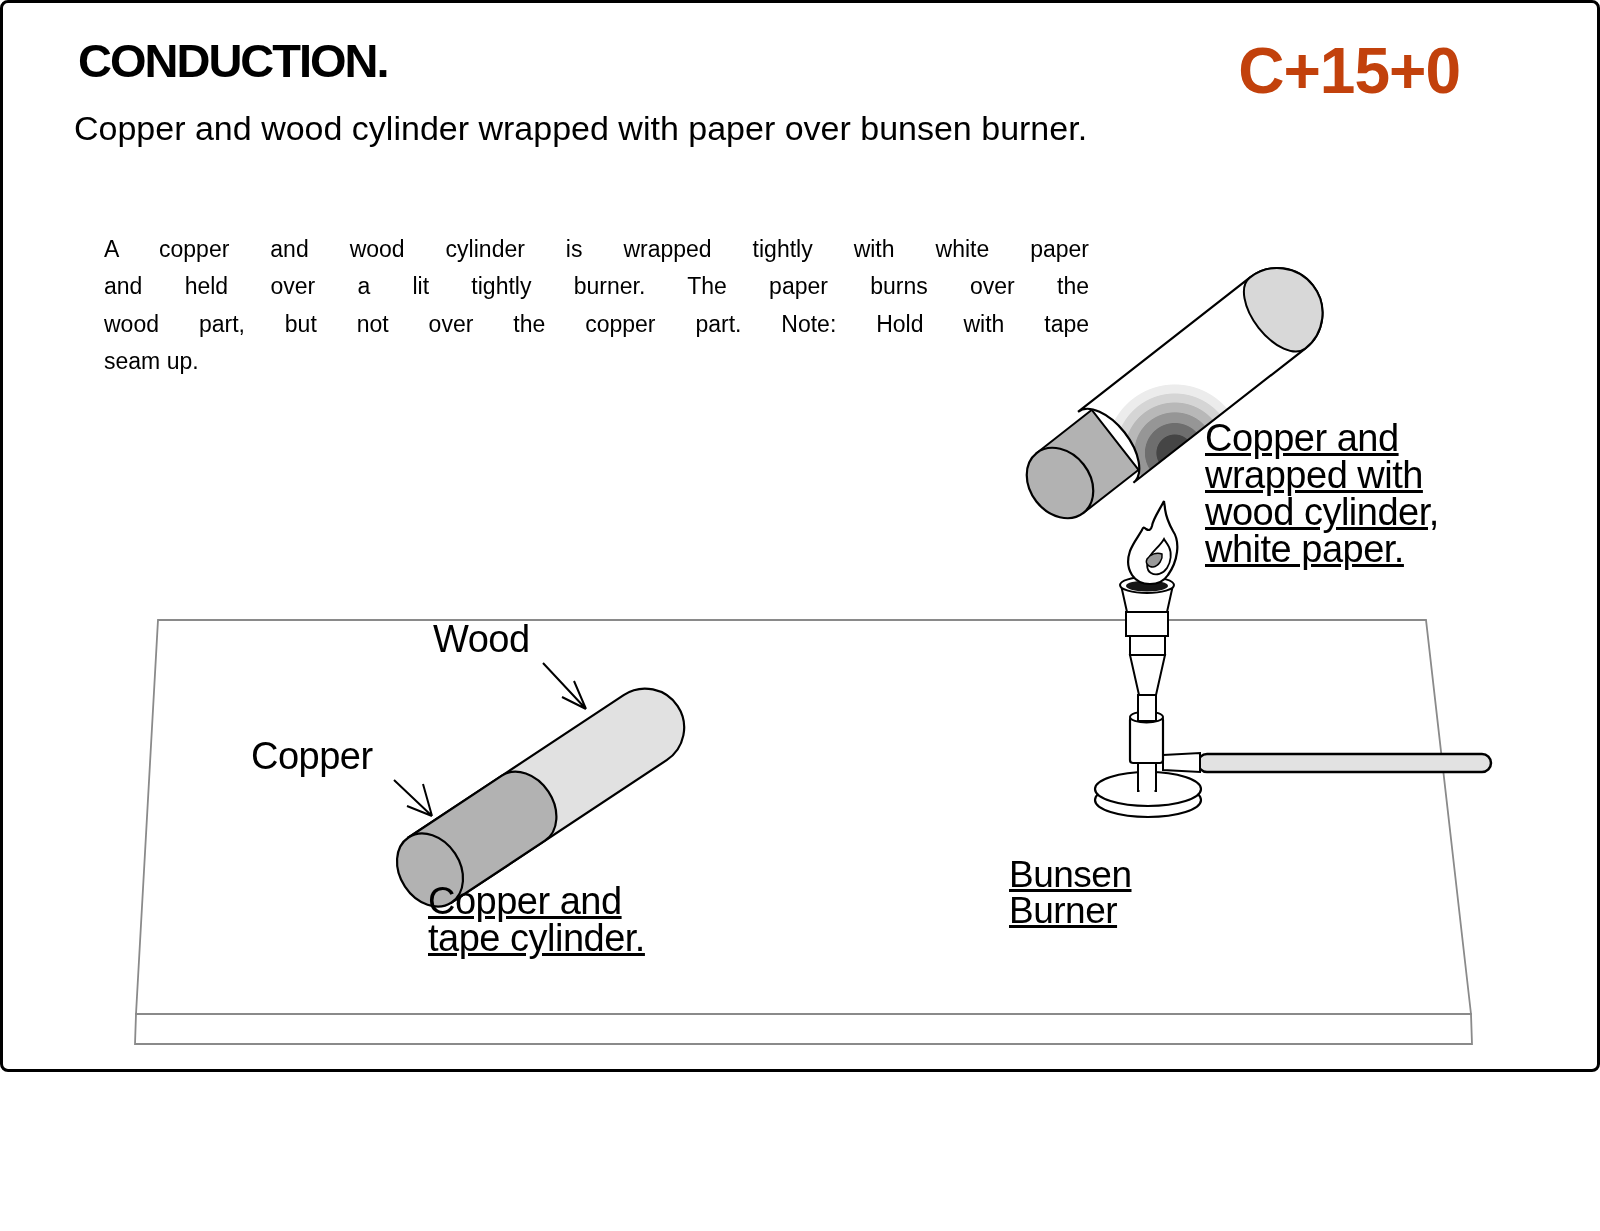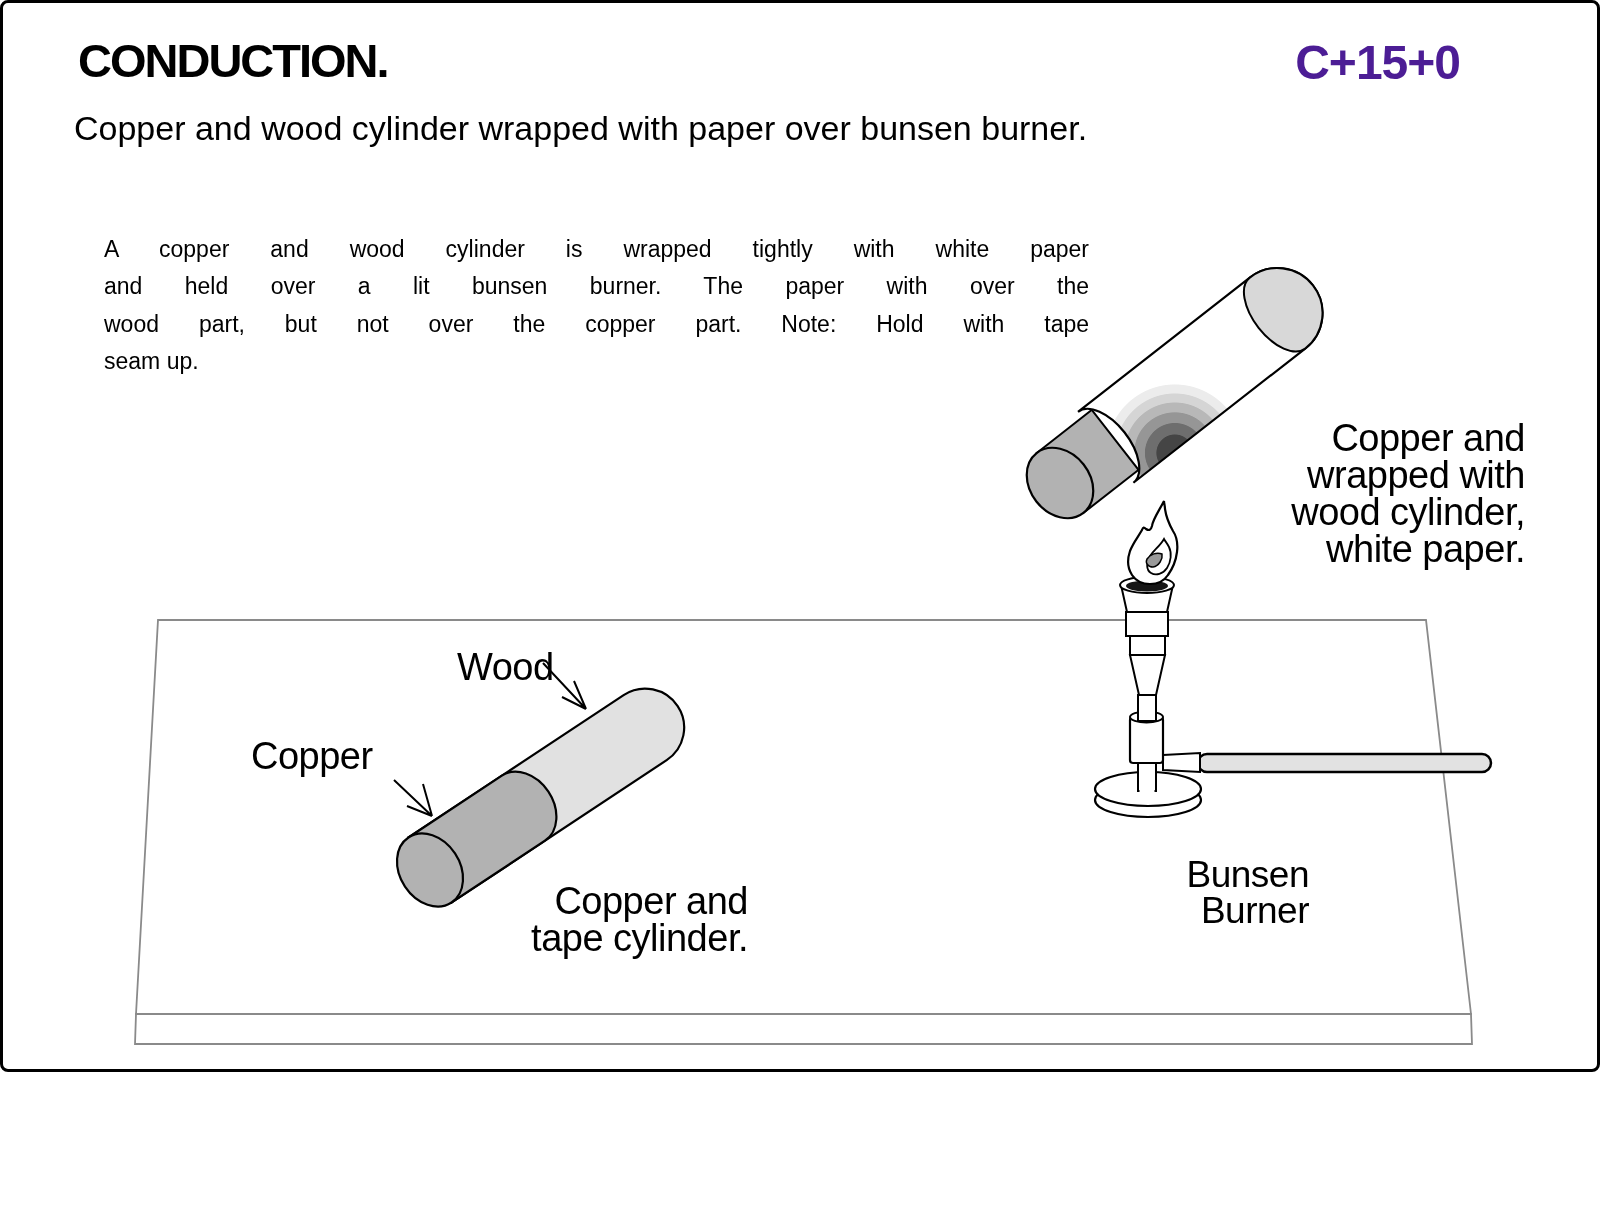--- a/index.html
+++ b/index.html
@@ -1,45 +1,45 @@
 <!DOCTYPE html>
 <html><head>
 <meta charset="utf-8">
 <style>
   html,body{margin:0;padding:0;background:#fff;}
   body{width:1600px;height:1231px;position:relative;font-family:"Liberation Sans","DejaVu Sans",sans-serif;}
   .page{position:absolute;inset:0;width:1600px;height:1072px;box-sizing:border-box;
         border:3px solid #000;border-radius:8px;background:#fff;overflow:hidden;}
   .diagram-svg{position:absolute;left:0;top:0;width:1600px;height:1231px;}
   .title{position:absolute;left:75px;top:34px;font-size:47px;font-weight:bold;letter-spacing:-2px;color:#000;line-height:1;white-space:nowrap;}
-  .code{position:absolute;right:137px;top:36px;font-size:48px;font-weight:bold;letter-spacing:-1px;color:#4c1d95;line-height:1;white-space:nowrap;}
+  .code{position:absolute;right:137px;top:36px;font-size:64px;font-weight:bold;letter-spacing:-1px;color:#c2410c;line-height:1;white-space:nowrap;}
   .subtitle{position:absolute;left:71px;top:108px;font-size:34px;color:#000;line-height:1;white-space:nowrap;}
   .desc{position:absolute;left:101px;top:228px;width:985px;font-size:23px;line-height:37.3px;color:#000;}
   .dl{width:100%;}
   .dl.j{text-align:justify;text-align-last:justify;}
   .lbl{position:absolute;font-size:38px;line-height:37px;letter-spacing:-0.5px;color:#000;white-space:nowrap;}
-  .cap{text-align:right;white-space:normal;}
-  .wood-lbl{left:430px;top:646px;margin-left:24px;}
+  .cap{text-align:left;white-space:normal;text-decoration:underline;}
+  .wood-lbl{left:430px;top:618px;}
   .copper-lbl{left:248px;top:735px;}
   .bare-cap{left:425px;top:880px;width:320px;}
   .wrapped-cap{left:1202px;top:417px;width:320px;}
   .burner-cap{left:1006px;top:854px;width:300px;font-size:37px;line-height:36px;}
 </style>
 </head>
 <body>
 
 <div class="page">
 
   <div class="title">CONDUCTION.</div>
   <div class="code">C+15+0</div>
   <div class="subtitle">Copper and wood cylinder wrapped with paper over bunsen burner.</div>
 
   <div class="desc">
     <div class="dl j">A copper and wood cylinder is wrapped tightly with white paper</div>
-    <div class="dl j">and  held over a lit bunsen burner.  The paper with over the</div>
+    <div class="dl j">and  held over a lit tightly burner.  The paper burns over the</div>
     <div class="dl j">wood part, but not over the copper part. Note: Hold with tape</div>
     <div class="dl">seam up.</div>
   </div>
 
   <svg class="diagram-svg" viewBox="0 0 1600 1231">
     <defs>
       <radialGradient id="scorchGrad" gradientUnits="userSpaceOnUse" cx="1166" cy="527" r="82">
         <stop offset="0" stop-color="#454545"></stop>
         <stop offset="0.22" stop-color="#454545"></stop>
         <stop offset="0.23" stop-color="#6e6e6e"></stop>

